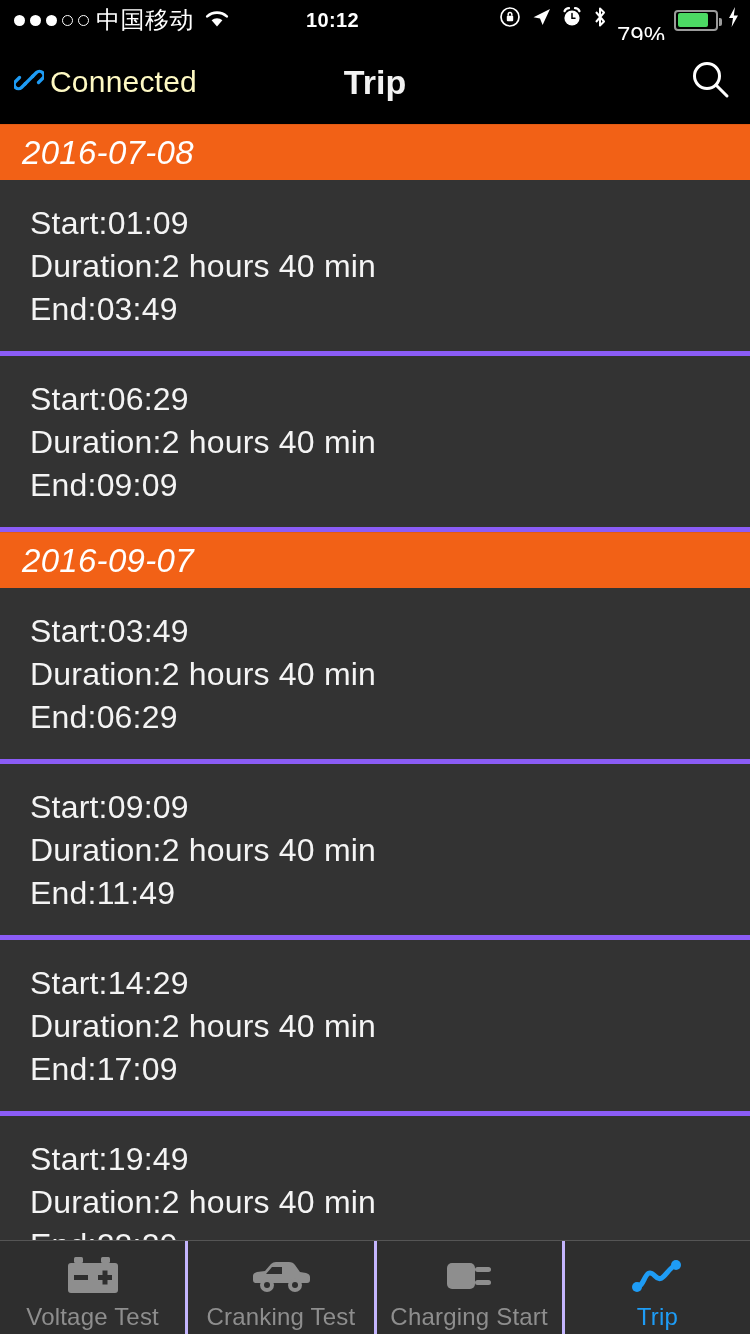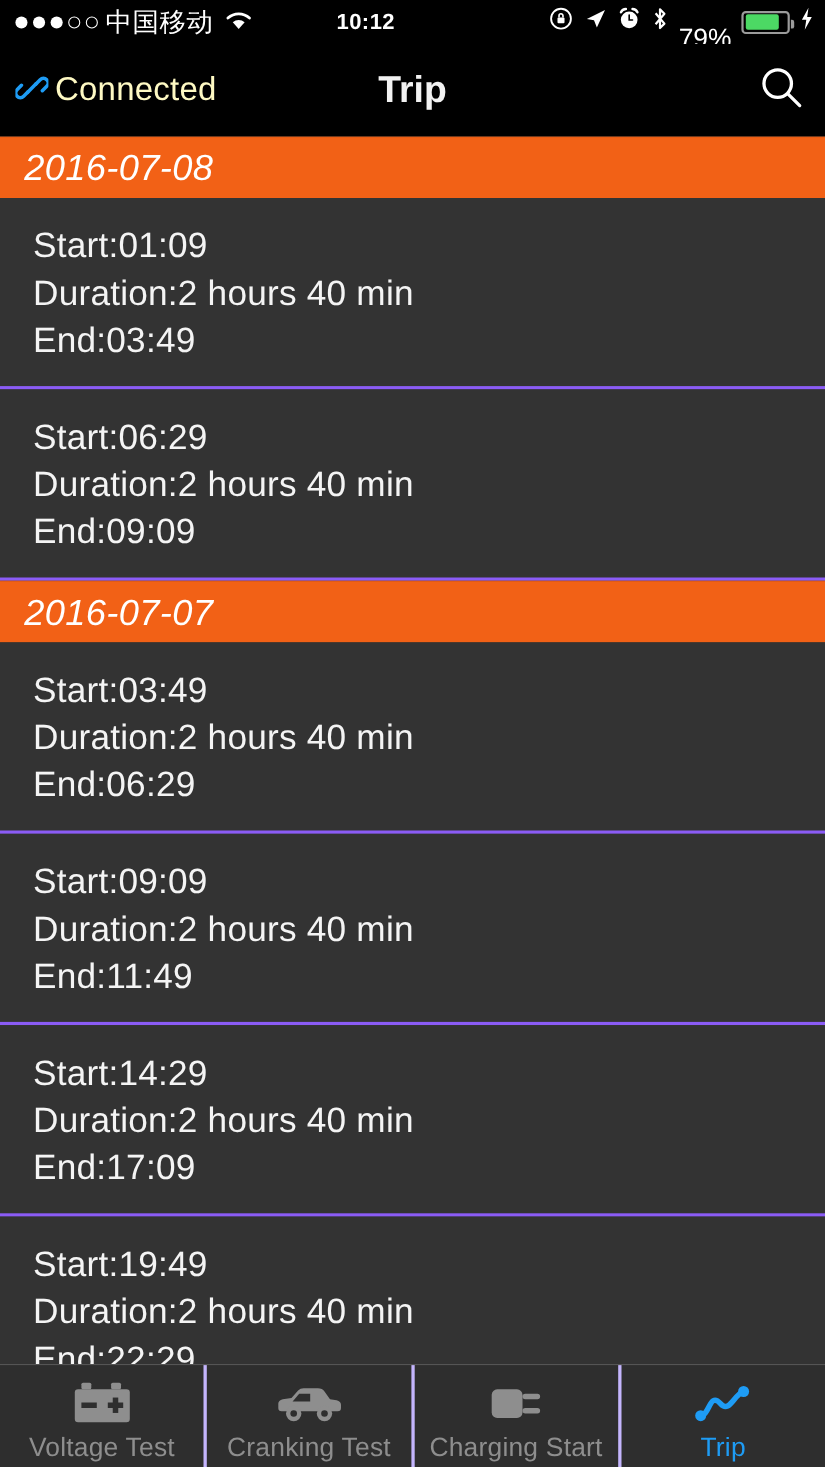--- a/index.html
+++ b/index.html
@@ -73,21 +73,21 @@
     height:56px; background:#f26116;
     display:flex; align-items:center;
     padding-left:22px; color:#fff;
     font-size:33px; letter-spacing:0.3px;
     border-top:1px solid #d6551286;
     font-style:italic;
   }
   .trip-row {
     background:#333333; color:#f4f4f4;
     padding:22px 0 20px 30px;
-    border-bottom:3px solid #8b5cf6;
+    border-bottom:5px solid #8b5cf6;
   }
   .trip-row .line {
     font-size:32px; line-height:43px; letter-spacing:0.2px; white-space:nowrap;
   }
 
   
   .tabbar {
     position:absolute; bottom:0; left:0; width:750px; height:94px;
     background:#2e2e2e; display:flex;
     border-top:1px solid #555;
@@ -196,21 +196,21 @@
       <div class="trip-row">
         <div class="line">Start:01:09</div>
         <div class="line">Duration:2 hours 40 min</div>
         <div class="line">End:03:49</div>
       </div>
       <div class="trip-row">
         <div class="line">Start:06:29</div>
         <div class="line">Duration:2 hours 40 min</div>
         <div class="line">End:09:09</div>
       </div>
-      <div class="section-header">2016-07-07</div>
+      <div class="section-header">2016-09-07</div>
       <div class="trip-row">
         <div class="line">Start:03:49</div>
         <div class="line">Duration:2 hours 40 min</div>
         <div class="line">End:06:29</div>
       </div>
       <div class="trip-row">
         <div class="line">Start:09:09</div>
         <div class="line">Duration:2 hours 40 min</div>
         <div class="line">End:11:49</div>
       </div>

